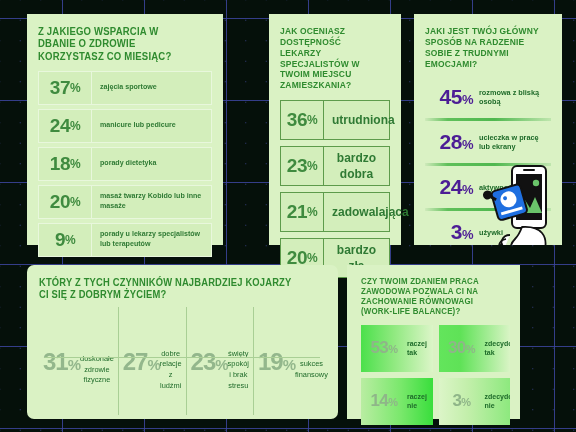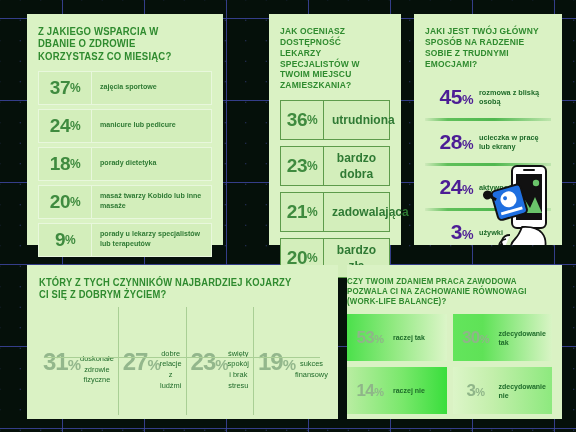--- a/index.html
+++ b/index.html
@@ -96,21 +96,21 @@
   .r3 .pct i{font-style:normal;font-size:13px;}
   .r3 .lbl{color:#1f6b2a;font-size:7.3px;font-weight:bold;line-height:1.3;}
   .sep3{
     height:3px;margin:3px 0;
     background:linear-gradient(to right,#cfeabb 0%,#5fc05a 18%,#4fb84f 55%,#bfe6ae 100%);
   }
   
   #illus{position:absolute;right:-6px;bottom:-4px;width:96px;height:84px;pointer-events:none;}
 
   
-  #p4{left:27px;top:265px;width:311px;height:154px;padding:12px 12px 10px 12px;}
+  #p4{left:27px;top:265px;width:311px;height:154px;padding:12px 12px 10px 12px;border-radius:7px;}
   #p4 .ptitle{font-size:10.2px;}
   .grid4{margin-top:6px;display:flex;height:108px;}
   .col4{
     flex:1;display:flex;flex-direction:row;align-items:center;
     border-right:1px solid #a9cf95;
     padding:0 4px;
   }
   .col4:last-child{border-right:none;}
   .col4 .pct{
     color:#93b78c;font-size:24px;font-weight:bold;
@@ -119,21 +119,21 @@
   }
   .col4 .pct i{font-style:normal;font-size:15px;}
   .col4 .lbl{
     margin-top:18px;text-align:center;
     color:#1f6b2a;font-size:7.4px;font-weight:normal;line-height:1.45;
   }
   
   #hr4{position:absolute;left:18px;right:18px;top:92px;height:1px;background:#a9cf95;}
 
   
-  #p5{left:347px;top:265px;width:215px;height:154px;padding:11px 10px 10px 0;}
+  #p5{left:347px;top:265px;width:173px;height:154px;padding:11px 10px 10px 14px;}
   #p5 .ptitle{font-size:8.6px;}
   .grid5{margin-top:8px;display:grid;grid-template-columns:1fr 1fr;grid-template-rows:1fr 1fr;gap:6px;height:100px;}
   .c5{display:flex;align-items:center;overflow:hidden;}
   .c5 .pct{
     width:46px;flex:none;text-align:center;
     color:#8fb589;font-size:17px;font-weight:bold;
     font-stretch:condensed;letter-spacing:-.5px;
   }
   .c5 .pct i{font-style:normal;font-size:11px;}
   .c5 .lbl{color:#1e6b2a;font-size:7px;font-weight:bold;line-height:1.3;}

